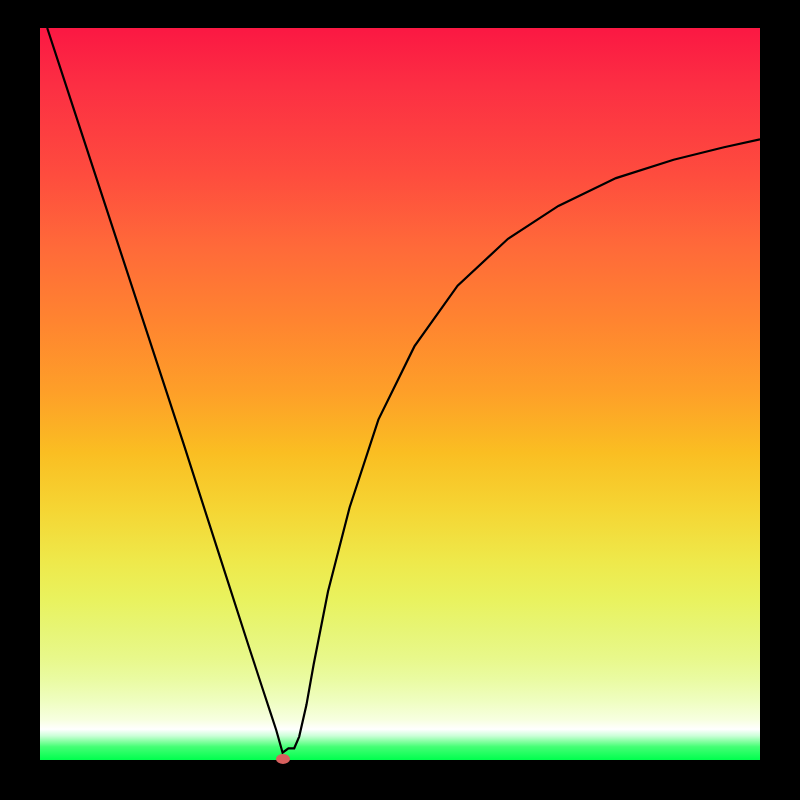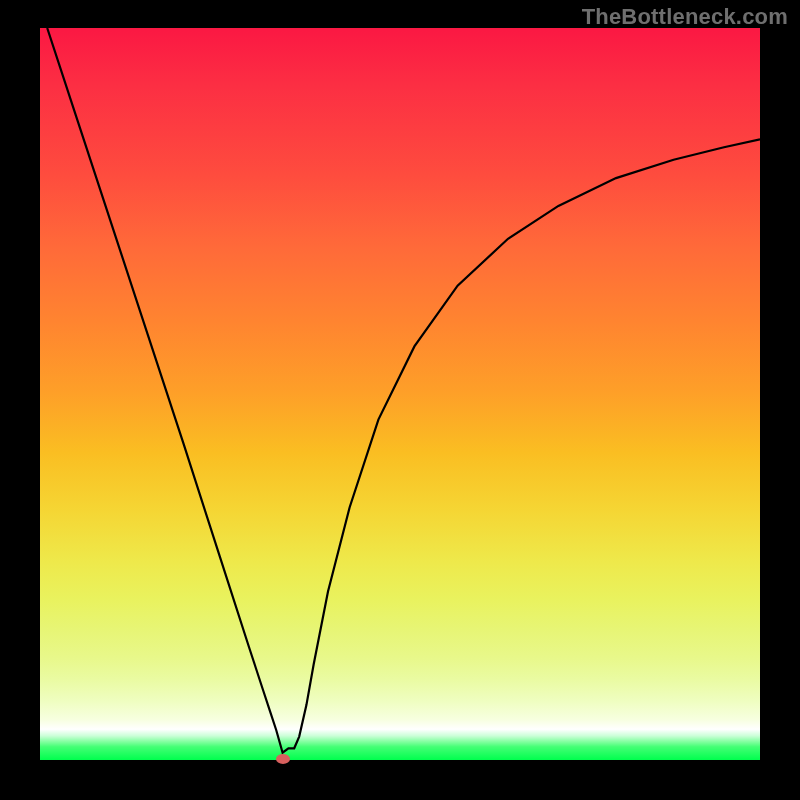--- a/index.html
+++ b/index.html
@@ -74,21 +74,20 @@
     border-radius: 50%;
     z-index: 2;
     transform: translate(-50%, -50%);
   }
 </style>
 </head>
 <body>
 
 <div class="frame">
 
-  <div class="watermark">TheBottleneck.com</div>
 
   <div class="plot-area"></div>
 
   <svg class="curve" viewBox="0 0 720 732" preserveAspectRatio="none">
     <path d="M7.2 0.0 L36.0 87.8 L72.0 197.6 L108.0 307.4 L144.0 417.2 L180.0 529.2 L208.8 618.5 L216.0 640.5 L223.2 662.5 L230.4 684.4 L236.2 702.0 L242.6 724.7 L248.4 720.3 L254.2 720.3 L259.2 708.6 L266.4 677.1 L273.6 636.8 L288.0 563.6 L309.6 479.5 L338.4 391.6 L374.4 318.4 L417.6 257.7 L468.0 210.8 L518.4 177.9 L576.0 150.1 L633.6 131.8 L684.0 119.3 L720.0 111.3" fill="none" stroke="#000" stroke-width="2.2"></path>
   </svg>
 
   <div class="marker" style="left: 282.64px; top: 758.536px;"></div>
 
 </div>

